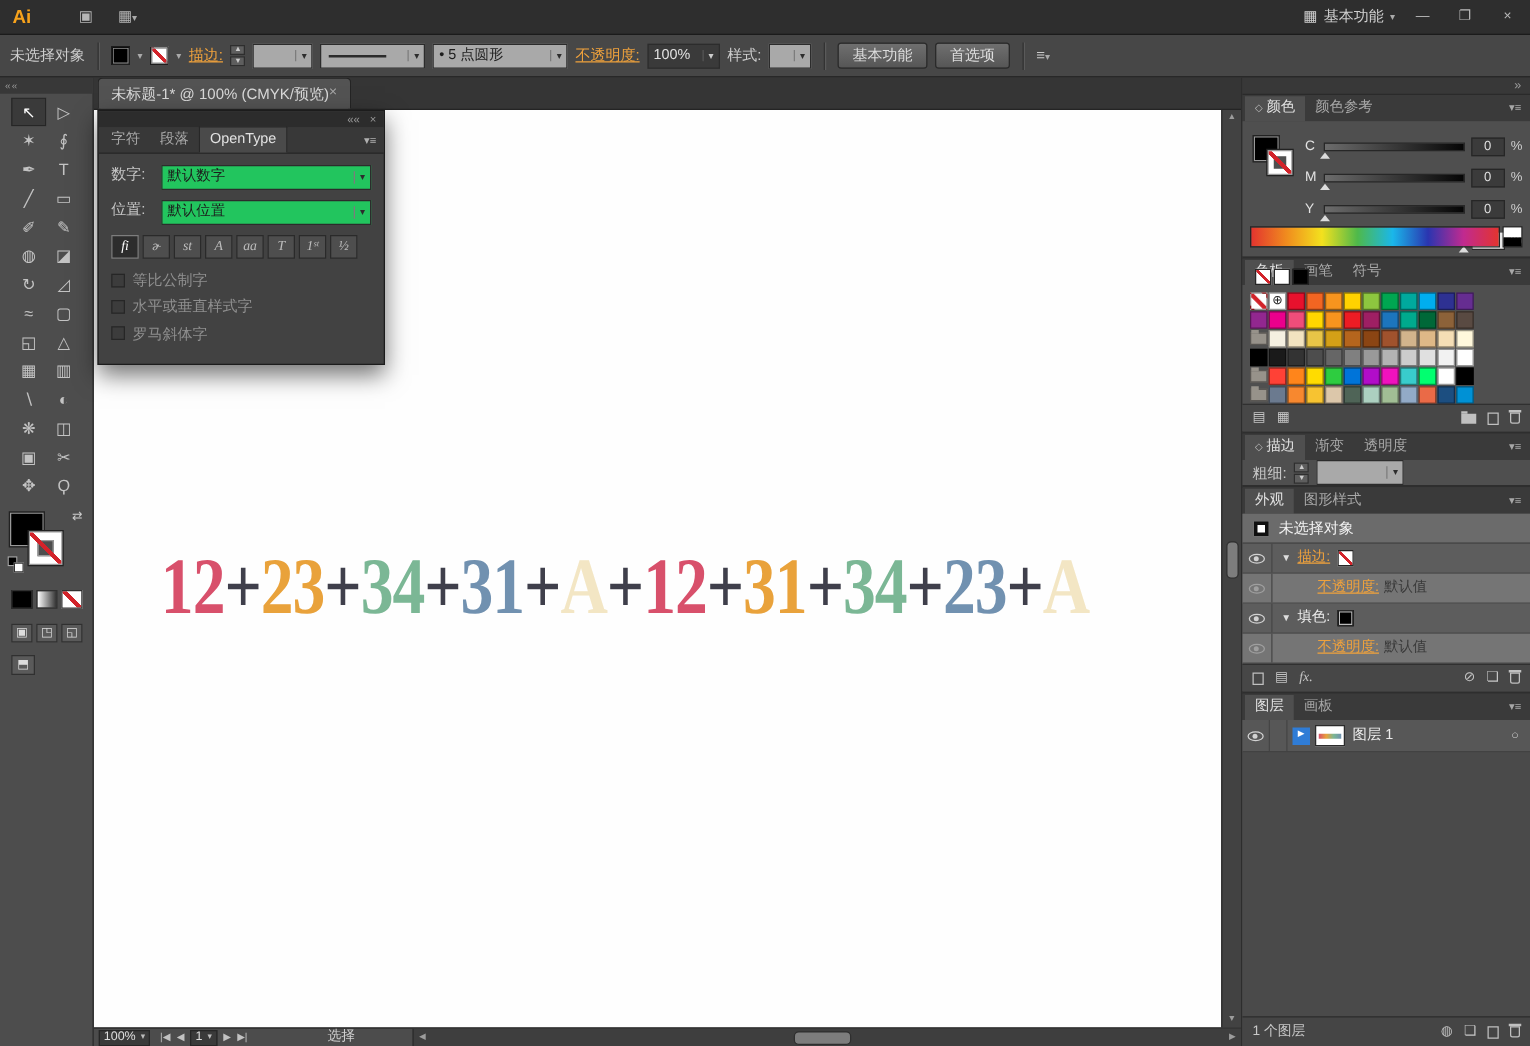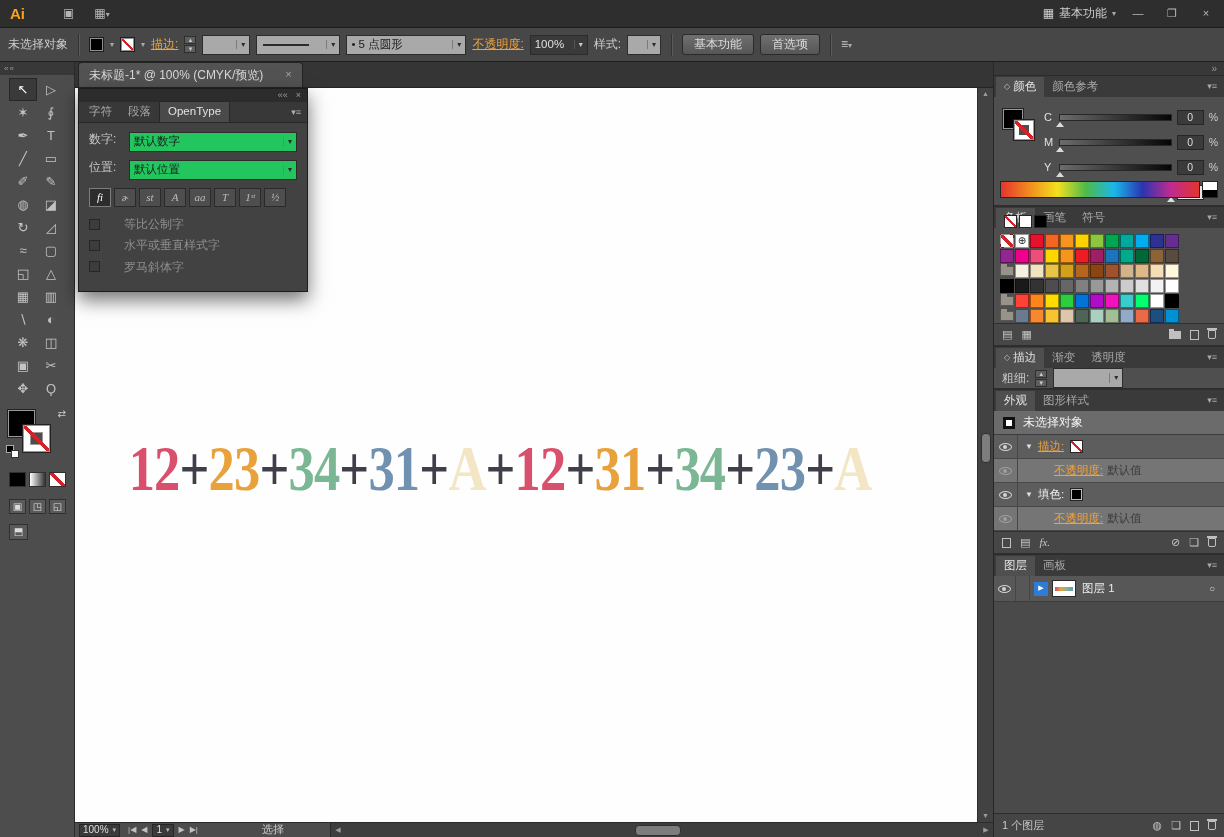--- a/index.html
+++ b/index.html
@@ -49,21 +49,21 @@
   .fs-default .s{position:absolute;bottom:0;right:0;width:8px;height:8px;background:#fff;border:1px solid #333}
   .mode-row{display:flex;gap:3px;margin:12px 0 0 9px}
   .mode-btn{width:17px;height:15px;background:#5a5a5a;border:1px solid #303030;display:flex;align-items:center;justify-content:center;font-size:10px;color:#ddd}
   .mode-btn.none{background:#fff linear-gradient(45deg,transparent 42%,#d2232a 42%,#d2232a 58%,transparent 58%)}
   .mode-btn.grad{background:linear-gradient(90deg,#fff,#333)}
   .single-btn{margin:10px 0 0 9px;width:19px;height:16px;background:#5a5a5a;border:1px solid #303030;display:flex;align-items:center;justify-content:center;font-size:10px;color:#ddd}
 
   
   .docarea{position:absolute;left:75px;top:62px;width:918px;bottom:0;background:#535353}
   .tabbar{height:26px;background:#353535;border-bottom:1px solid #242424;display:flex;align-items:flex-end}
-  .doctab{height:25px;background:#535353;display:flex;align-items:center;gap:22px;padding:0 10px;color:#d8d8d8;border:1px solid #242424;border-bottom:none;border-radius:4px 4px 0 0;margin-left:3px}
+  .doctab{height:25px;background:#535353;display:flex;align-items:center;gap:0;padding:0 10px;color:#d8d8d8;border:1px solid #242424;border-bottom:none;border-radius:4px 4px 0 0;margin-left:3px}
   .doctab .close{color:#a8a8a8;font-size:11px}
   .canvas{position:absolute;left:0;top:26px;right:16px;bottom:15px;background:#fefefe;overflow:hidden}
   .arttext{position:absolute;left:50%;top:384px;transform:translate(calc(-50% - 26px),-53%) scaleX(.82);white-space:nowrap;font-family:"Liberation Serif","DejaVu Serif",serif;font-size:64px;font-weight:bold;letter-spacing:-1px}
   .seg{display:inline-block}
 
   
   .vscroll{position:absolute;top:26px;right:0;width:16px;bottom:15px;background:#424242;border-left:1px solid #2d2d2d}
   .vscroll .sb-arrow{position:absolute;left:0;width:100%;text-align:center;font-size:7px;color:#9c9c9c}
   .vscroll .up{top:2px}.vscroll .down{bottom:2px}
   .vthumb{position:absolute;left:3px;width:10px;top:47%;height:30px;background:#7d7d7d;border-radius:4px;border:1px solid #2f2f2f}
@@ -84,21 +84,21 @@
   .fp-tab{padding:3px 8px;font-size:11.5px;color:#a8a8a8}
   .fp-tab.active{background:#4a4a4a;color:#e2e2e2;border:1px solid #272727;border-bottom:none}
   .fp-menu{margin-left:auto;align-self:center;padding-right:6px;color:#b0b0b0;font-size:9px}
   .fp-body{padding:9px 10px 10px}
   .fp-row{display:flex;gap:6px;margin-bottom:8px}
   .fp-label{width:34px;color:#c6c6c6}
   .fp-dd{flex:1;background:#22c55e;color:#1c1c1c}
   .otbtns{display:flex;gap:3px;margin:3px 0 10px}
   .otbtn{width:22px;height:19px;background:#4e4e4e;border:1px solid #2a2a2a;color:#bdbdbd;font-size:11px;font-style:italic;font-family:"Liberation Serif","DejaVu Serif",serif;display:flex;align-items:center;justify-content:center}
   .otbtn.active{background:#2d2d2d;border-color:#7d7d7d;color:#fff}
-  .otopt{display:flex;align-items:center;gap:24px;margin:7px 0;color:#8f8f8f}
+  .otopt{display:flex;align-items:center;gap:6px;margin:7px 0;color:#8f8f8f}
   .cb{width:11px;height:11px;background:#3c3c3c;border:1px solid #262626;display:inline-block}
 
   
   .dock{position:absolute;right:0;top:62px;width:231px;bottom:0;background:#454545;border-left:1px solid #262626;display:flex;flex-direction:column;z-index:4}
   .dock-strip{height:14px;background:#383838;display:flex;justify-content:flex-end;align-items:center;padding:0 7px;color:#9a9a9a;font-size:10px;border-bottom:1px solid #2a2a2a}
   .panel{border-bottom:2px solid #2e2e2e;display:flex;flex-direction:column}
   .phead{height:21px;background:#3a3a3a;display:flex;align-items:flex-end;padding-left:2px;flex:none}
   .ptab{padding:3px 8px;font-size:11.5px;color:#a8a8a8;display:flex;align-items:center;gap:3px}
   .ptab.active{background:#4f4f4f;color:#e2e2e2}
   .pdia{font-size:8px;color:#bbb}
@@ -219,21 +219,21 @@
       <span>▲</span>
       <span>▼</span>
     </span>
   <span class="dd" style="width:48px">
       <span class="arr">▾</span>
     </span>
   <span class="dd" style="width:84px">
       <span class="profile-line"></span>
       <span class="arr">▾</span>
     </span>
-  <span class="dd" style="width:120px">
+  <span class="dd" style="width:108px">
       <span>• 5 点圆形</span>
       <span class="arr">▾</span>
     </span>
   <span class="orange-link">不透明度:</span>
   <span class="dd dark" style="width:58px">
       <span>100%</span>
       <span class="arr">▾</span>
     </span>
   <span>样式:</span>
   <span class="dd" style="width:34px">

